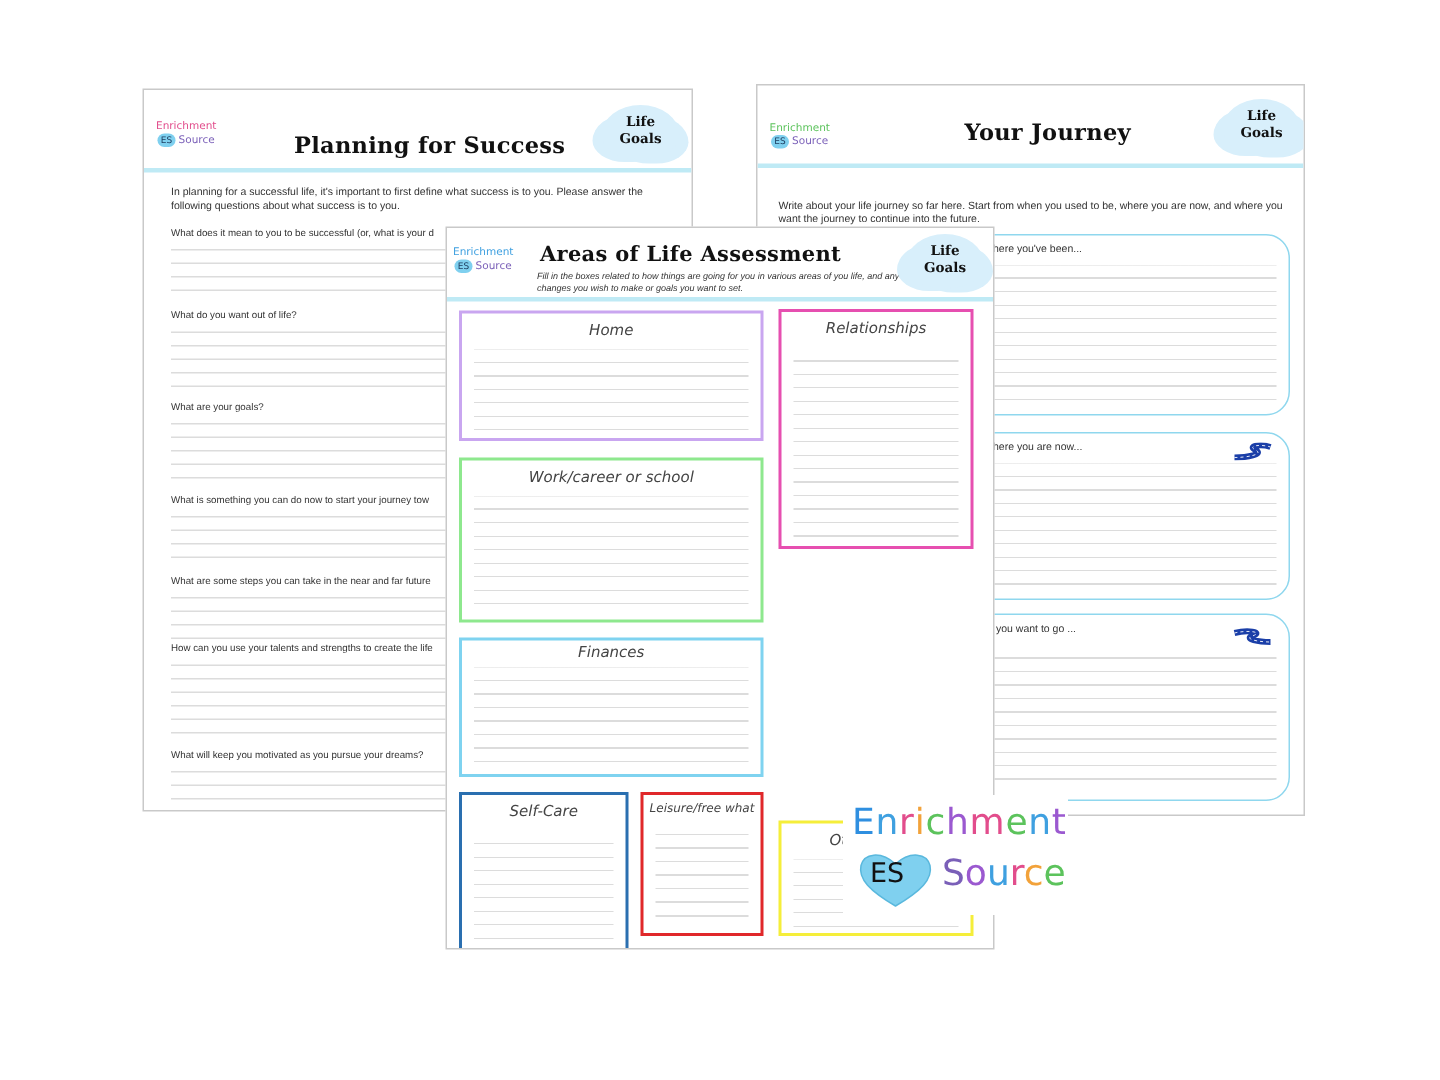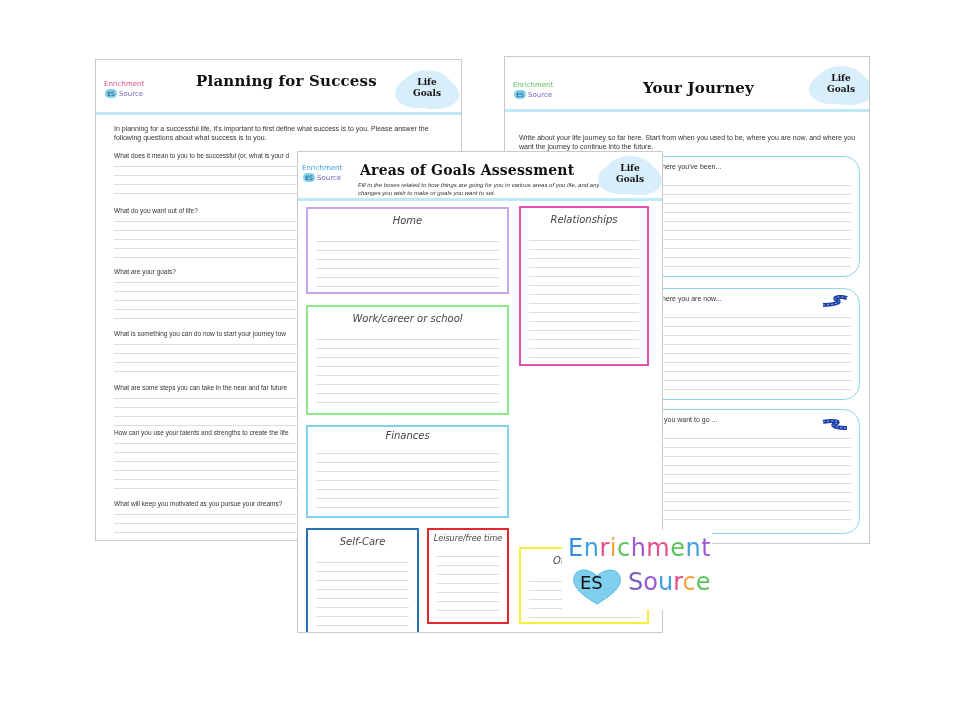--- a/index.html
+++ b/index.html
@@ -29,21 +29,21 @@
   .big-logo .es { position: absolute; left: 18px; top: 42px; font-size: 18px; color: #111; }
 </style>
 </head>
 <body>
 
 <div class="sheet" style="left:95px;top:59px;width:367px;height:482px;">
   <div class="mini-logo" style="left:8px;top:20px;">
     <div class="l1" style="color:#e24d8c">Enrichment</div>
     <div><span class="heart">ES</span> <span class="l2">Source</span></div>
   </div>
-  <div class="sheet-title" style="left:100px;top:12px;font-size:15px;">Planning for Success</div>
+  <div class="sheet-title" style="left:100px;top:28px;font-size:15px;">Planning for Success</div>
   <div class="cloud" style="left:305px;top:10px;">
     <span>Life</span>
       <span>Goals</span>
   </div>
   <div class="rule-cyan" style="top:52px;"></div>
   <div class="para" style="left:18px;top:64px;width:320px;">In planning for a successful life, it's important to first define what success is to you.  Please answer the following questions about what success is to you.</div>
 
   <div class="q" style="top:92px;">What does it mean to you to be successful (or, what is your d</div>
   <div class="lines" style="left:18px;top:98px;width:200px;">
       <div></div>
@@ -137,21 +137,21 @@
       </svg>
     <div class="blines"></div>
   </div>
 </div>
 
 <div class="sheet" style="left:297px;top:151px;width:366px;height:482px;">
   <div class="mini-logo" style="left:4px;top:12px;">
     <div class="l1" style="color:#3fa0e0">Enrichment</div>
     <div><span class="heart">ES</span> <span class="l2">Source</span></div>
   </div>
-  <div class="sheet-title" style="left:62px;top:10px;font-size:14px;">Areas of Goals Assessment</div>
+  <div class="sheet-title" style="left:62px;top:10px;font-size:14px;">Areas of Life Assessment</div>
   <div style="position:absolute;left:60px;top:29px;width:245px;font-size:6px;line-height:8px;font-style:italic;color:#333;">Fill in the boxes related to how things are going for you in various areas of you life, and any changes you wish to make or goals you want to set.</div>
   <div class="cloud" style="left:306px;top:4px;">
     <span>Life</span>
       <span>Goals</span>
   </div>
   <div class="rule-cyan" style="top:46px;"></div>
 
   <div class="box" style="left:8px;top:55px;width:203px;height:87px;border-color:#c9a6f0;">
     <div class="label">Home</div>
       <div class="blines"></div>
@@ -166,21 +166,21 @@
   </div>
   <div class="box" style="left:8px;top:273px;width:203px;height:93px;border-color:#7fd3f0;">
     <div class="label" style="margin-top:3px;">Finances</div>
       <div class="blines" style="top:18px;"></div>
   </div>
   <div class="box" style="left:8px;top:376px;width:113px;height:122px;border-color:#2a6fb0;">
     <div class="label">Self-Care</div>
       <div class="blines"></div>
   </div>
   <div class="box" style="left:129px;top:376px;width:82px;height:96px;border-color:#e0282a;">
-    <div class="label" style="font-size:8px;margin-top:4px;">Leisure/free time</div>
+    <div class="label" style="font-size:8px;margin-top:4px;">Leisure/free what</div>
       <div class="blines" style="top:18px;"></div>
   </div>
   <div class="box" style="left:221px;top:395px;width:130px;height:77px;border-color:#f5ee3a;">
     <div class="label" style="text-align:left;padding-left:32px;">Ot</div>
       <div class="blines"></div>
   </div>
 </div>
 
 <div class="big-logo">
   <div class="w1">

